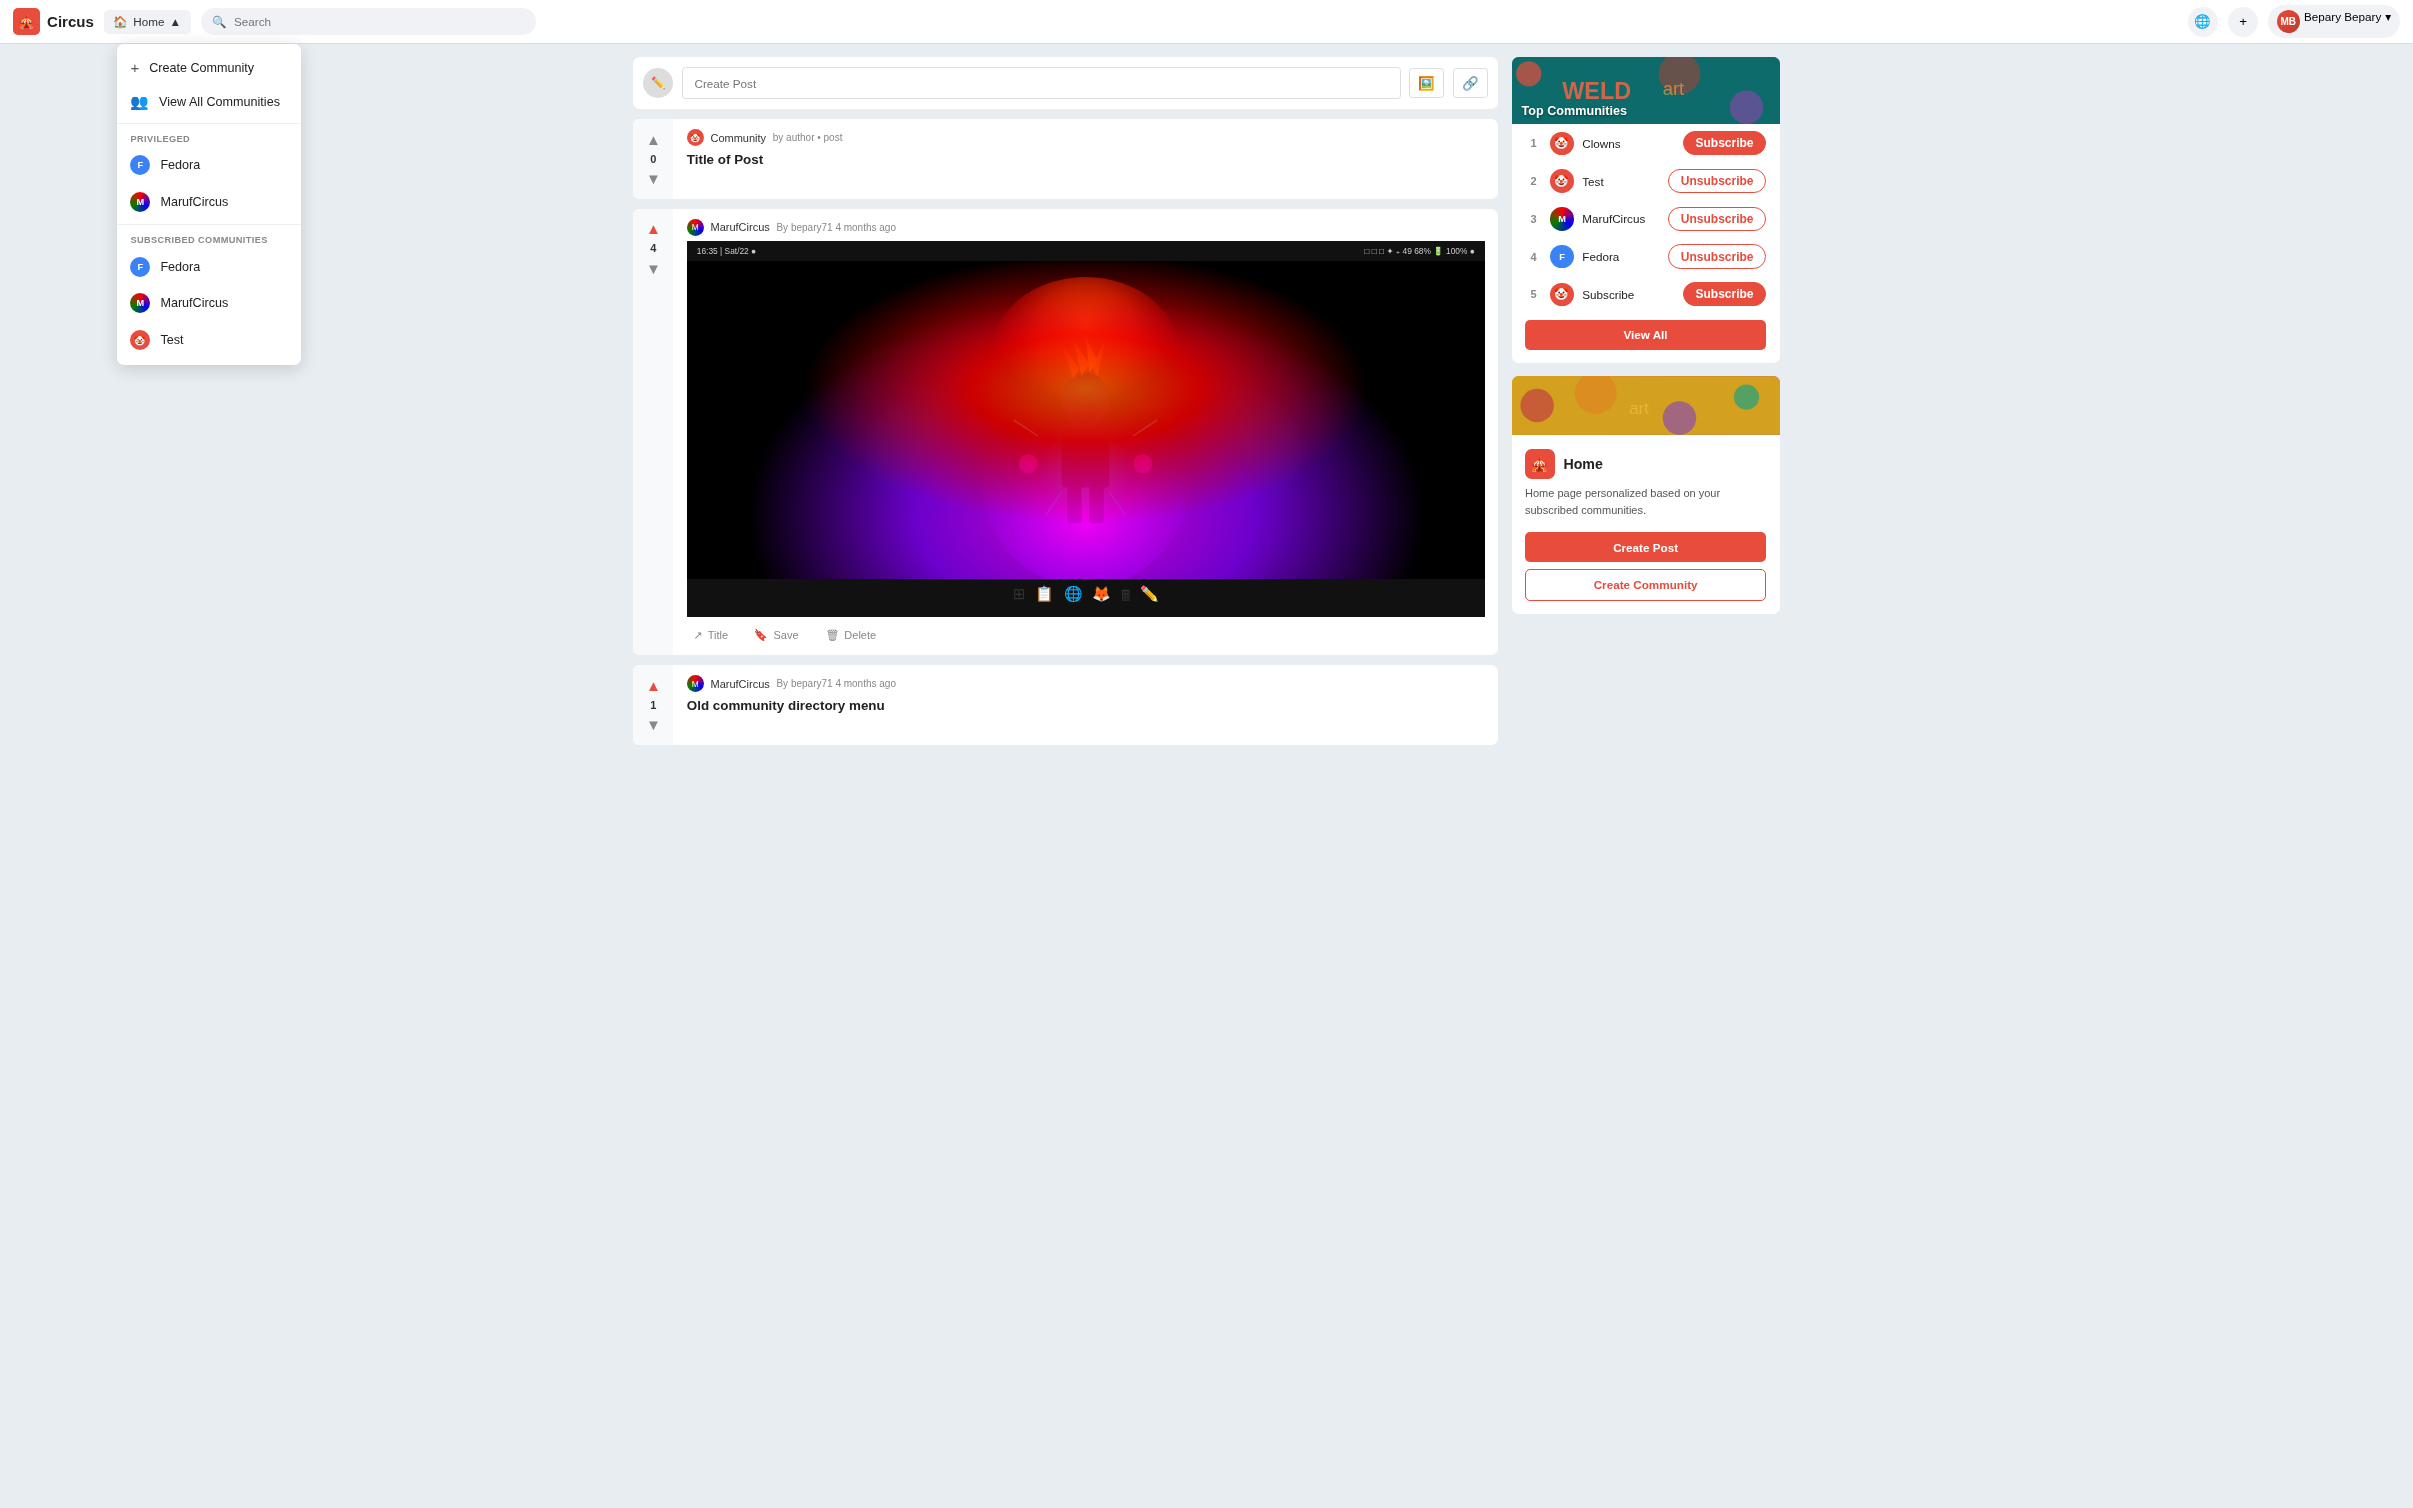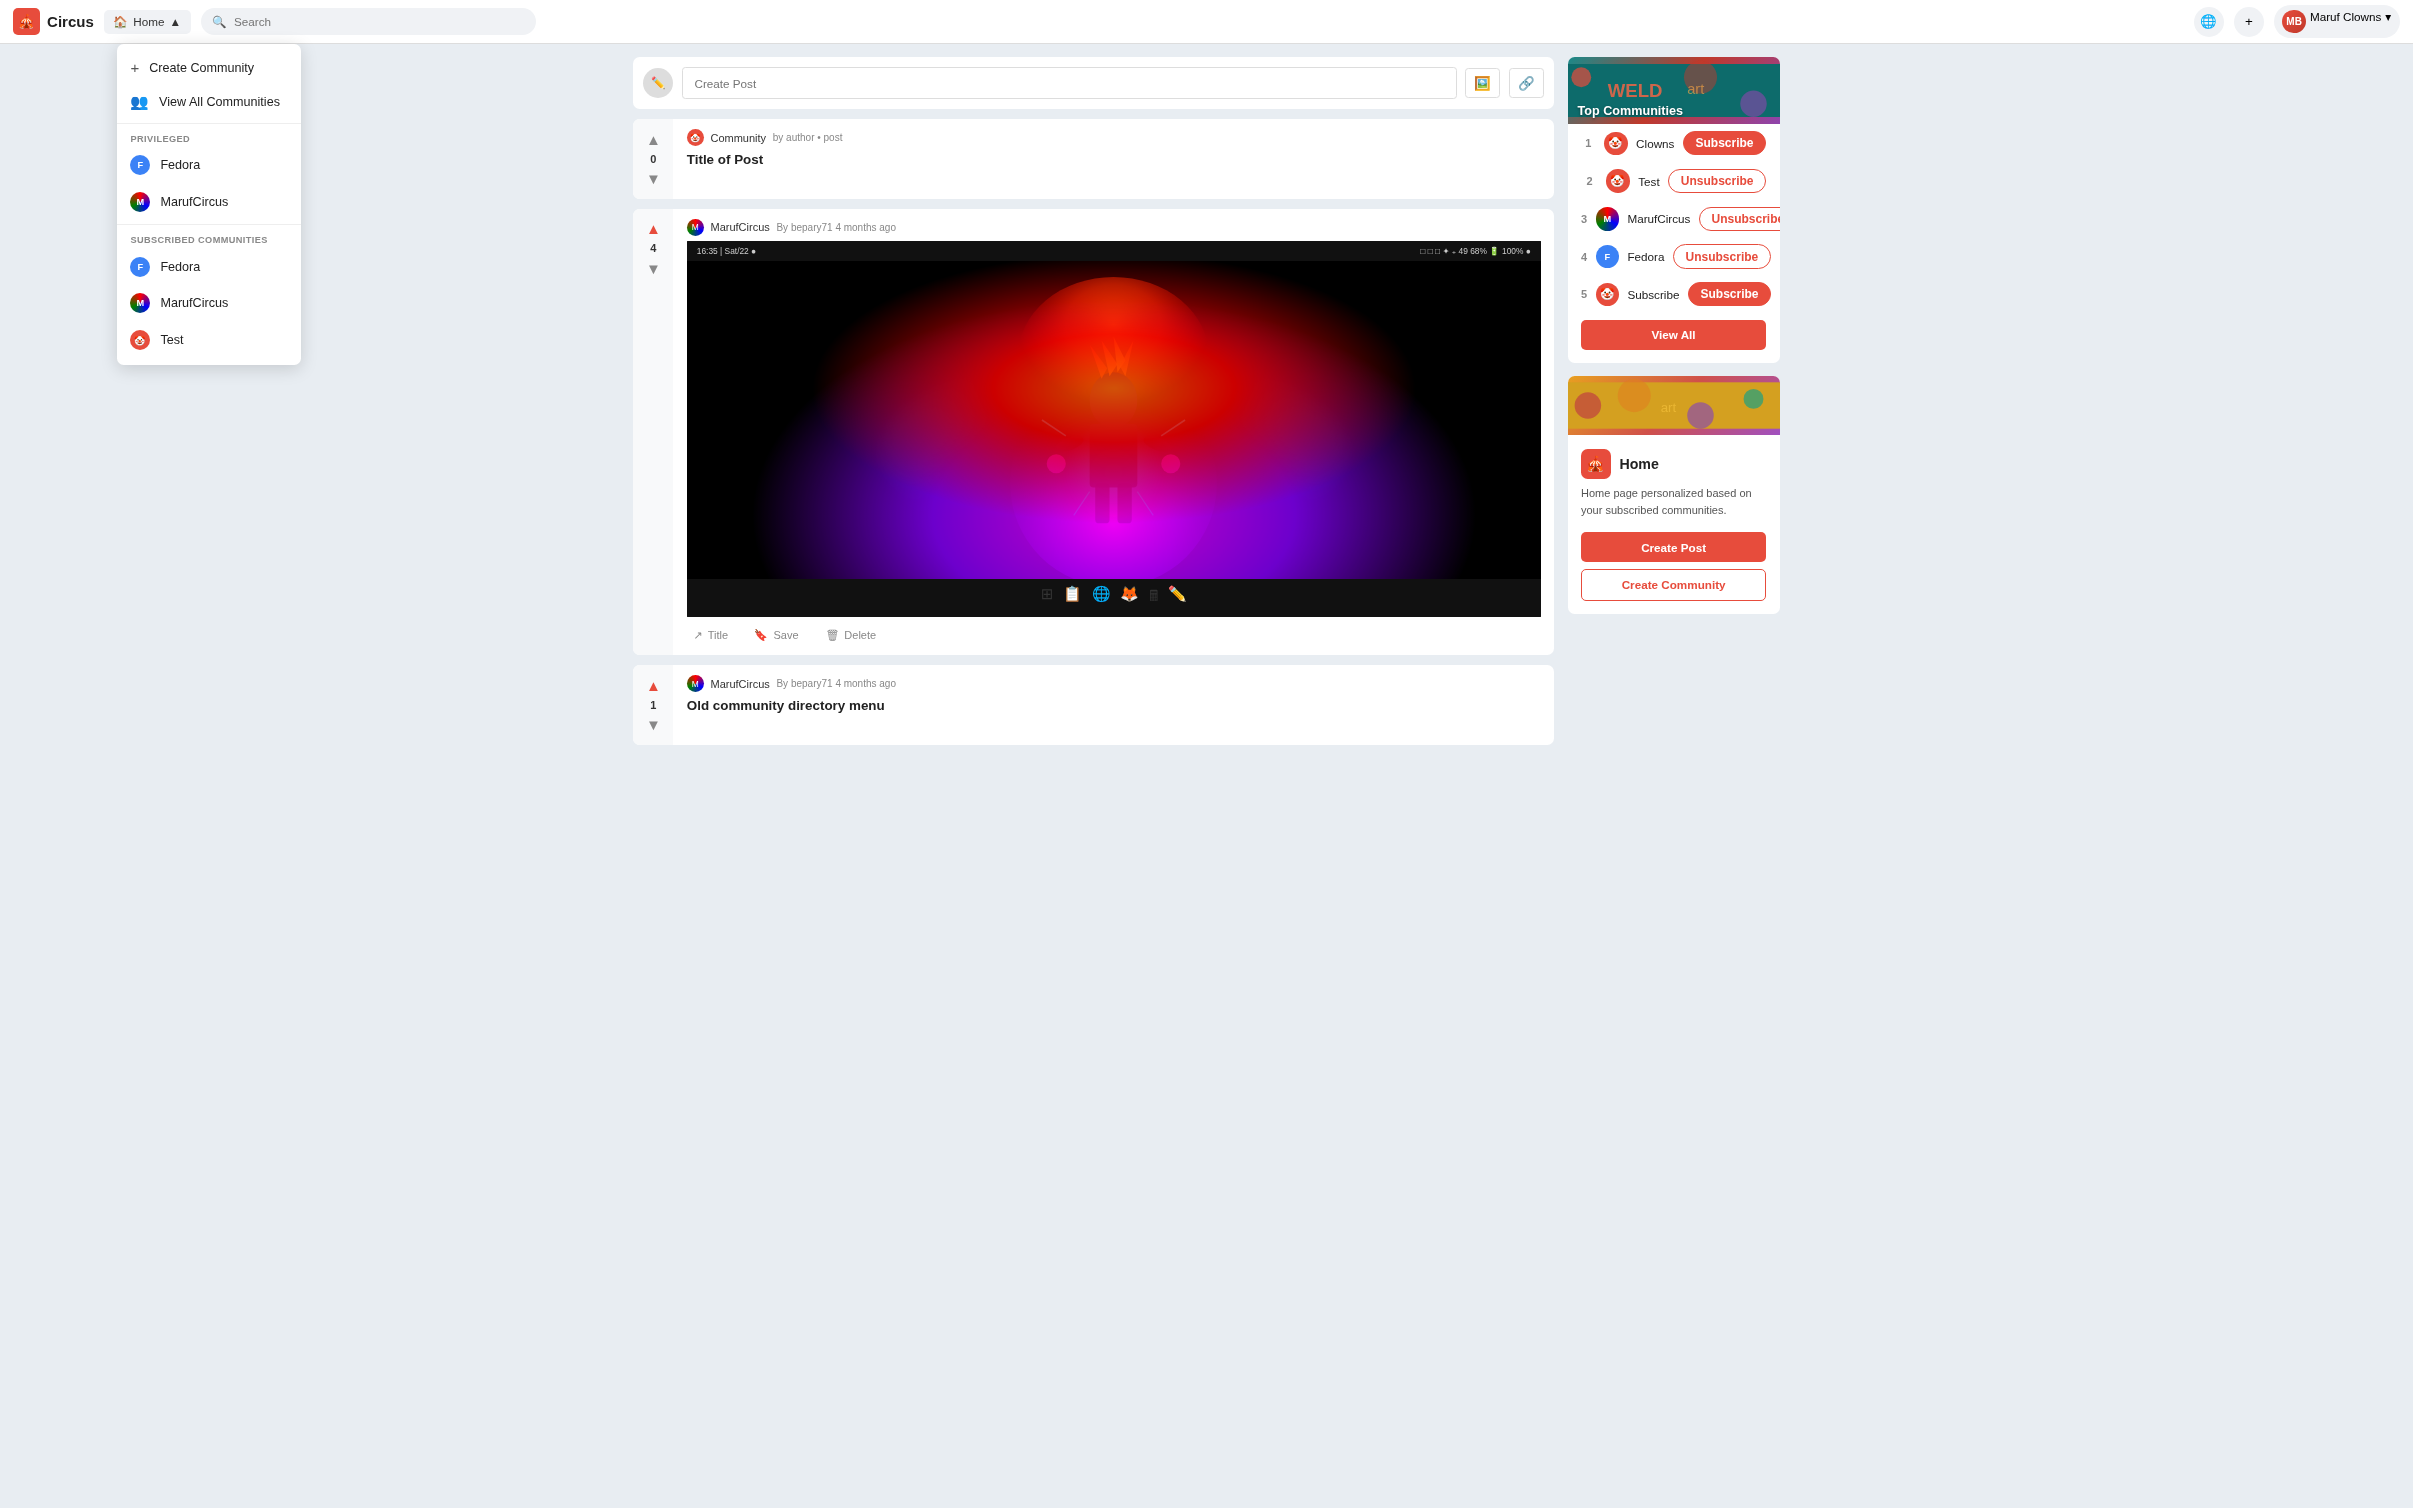--- a/index.html
+++ b/index.html
@@ -51,21 +51,21 @@
     .post-title { font-size: 13.4px; font-weight: 600; color: #222; margin-bottom: 6.7px; line-height: 1.4; }
     .post-actions { display: flex; gap: 13.4px; margin-top: 8.4px; }
     .post-action-btn { display: flex; align-items: center; gap: 5px; background: none; border: none; cursor: pointer; color: #888; font-size: 11px; padding: 3.4px 6.7px; border-radius: 3.4px; }
 
     
     .compose-box { background: white; border-radius: 6.7px; padding: 10px; margin-bottom: 10px; display: flex; align-items: center; gap: 8.4px; }
     .compose-input { flex: 1; border: 0.8px solid #ddd; border-radius: 3.4px; padding: 8.4px 11.7px; font-size: 11.7px; outline: none; }
     .compose-btn { background: none; border: 0.8px solid #ddd; border-radius: 3.4px; padding: 6.7px 8.4px; cursor: pointer; color: #888; font-size: 13.4px; }
 
     
-    .right-sidebar { width: 212px; flex-shrink: 0; }
+    .right-sidebar { width: 268px; flex-shrink: 0; }
 
     
     .sidebar-card { background: white; border-radius: 6.7px; margin-bottom: 13.4px; overflow: hidden; }
     .card-banner { height: 67px; background: linear-gradient(135deg, #1a8a8a 0%, #c0392b 50%, #8e44ad 100%); position: relative; overflow: hidden; }
     .community-row { display: flex; align-items: center; gap: 8.4px; padding: 6.7px 13.4px; }
     .community-rank { width: 17px; font-size: 11px; color: #888; font-weight: 600; text-align: center; }
     .community-row-icon { width: 23.5px; height: 23.5px; border-radius: 50%; display: flex; align-items: center; justify-content: center; font-size: 11.7px; flex-shrink: 0; }
     .community-row-name { flex: 1; font-size: 11.7px; font-weight: 500; color: #222; }
     .sub-btn { padding: 4.2px 11.7px; border-radius: 17px; font-size: 12px; font-weight: 600; cursor: pointer; border: 1.7px solid #e74c3c; }
     .sub-btn.subscribe { background: #e74c3c; color: white; }
@@ -121,21 +121,21 @@
     <input type="text" placeholder="Search" style="">
   </div>
 
   <div class="nav-right">
     <button class="nav-icon-btn">🌐</button>
     <button class="nav-icon-btn">+</button>
     <button class="user-btn">
       <div class="user-avatar">
         <span>MB</span>
       </div>
-      <span>Maruf Clowns</span>
+      <span>Bepary Bepary</span>
       <span>▾</span>
     </button>
   </div>
 </nav>
 
 <div class="dropdown-menu">
   <div class="dropdown-item">
     <span style="font-size:15px; color:#555;">+</span>
     <span>Create Community</span>
   </div>

